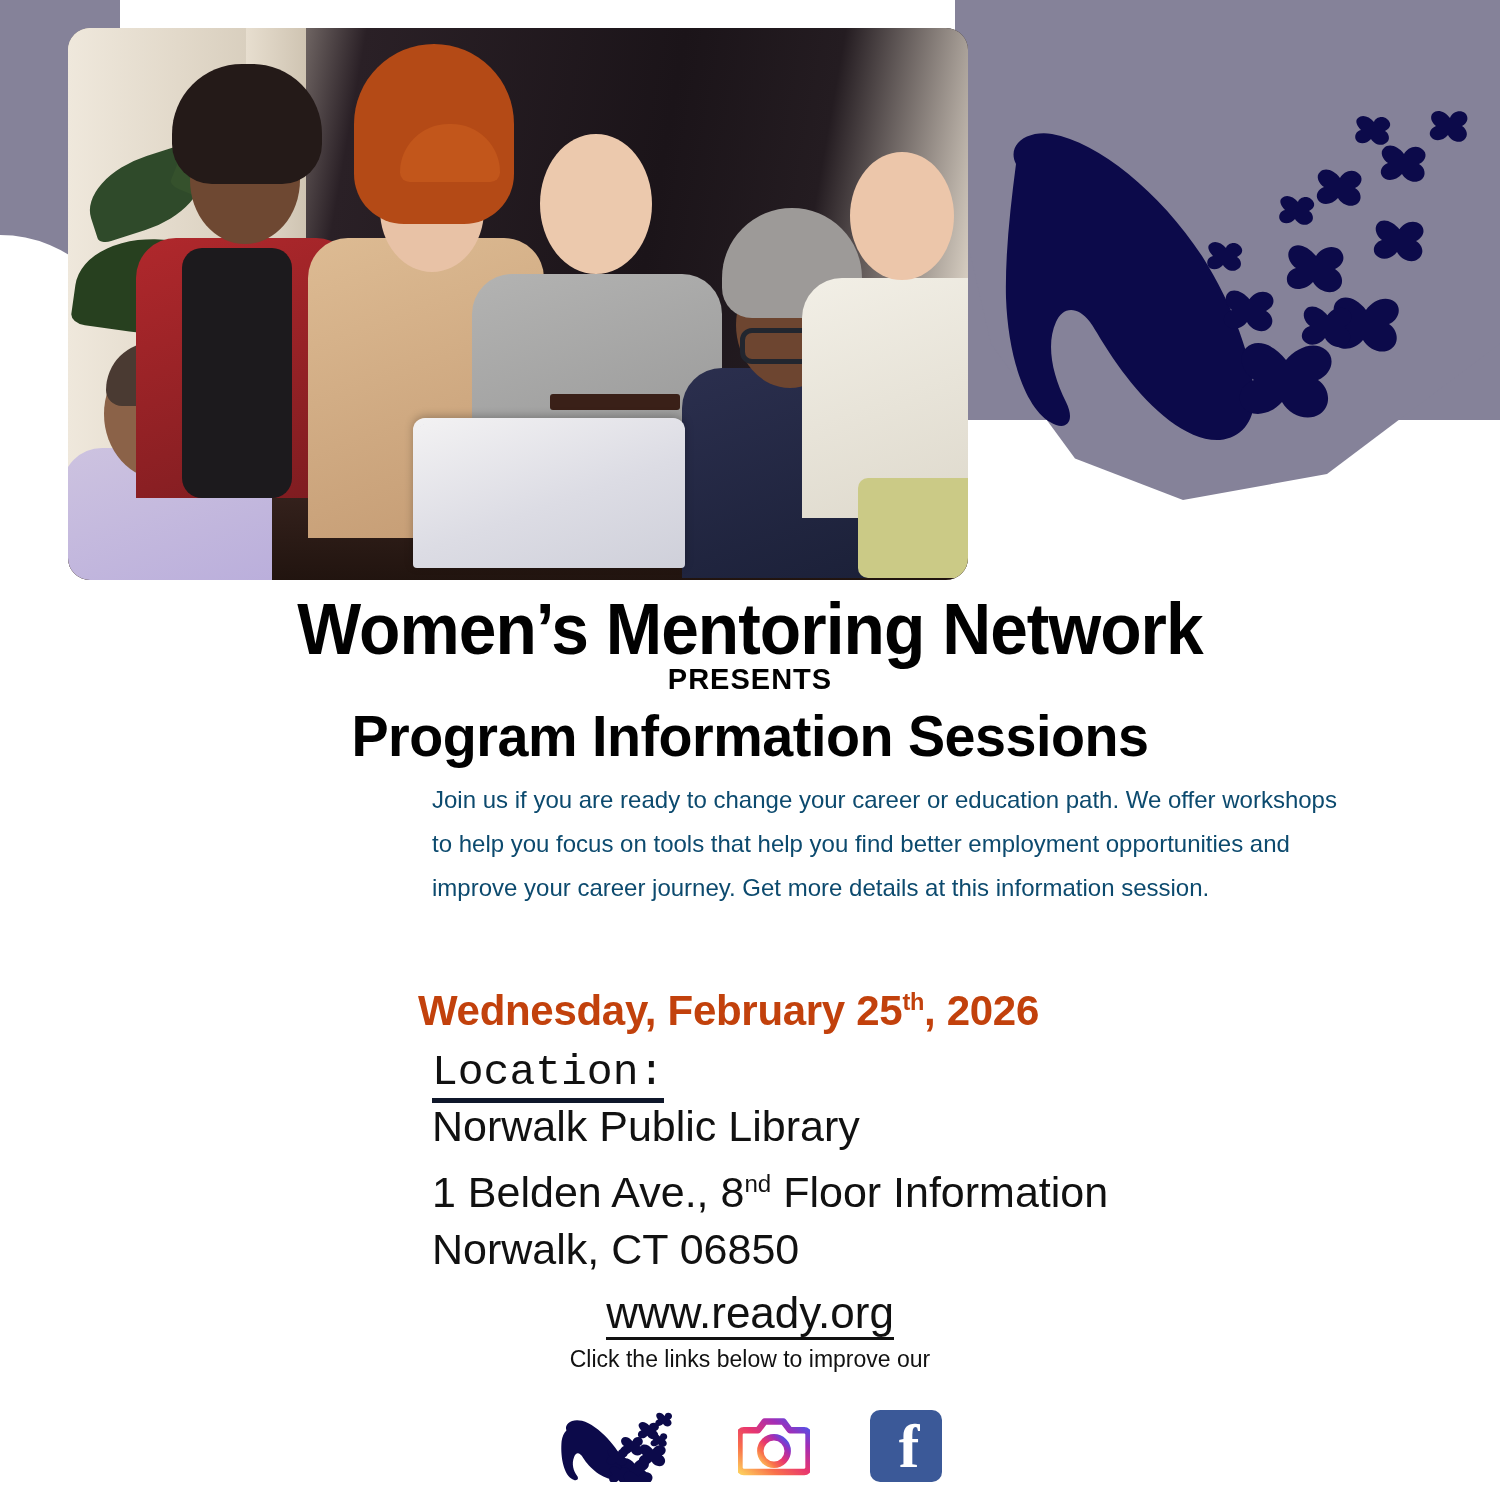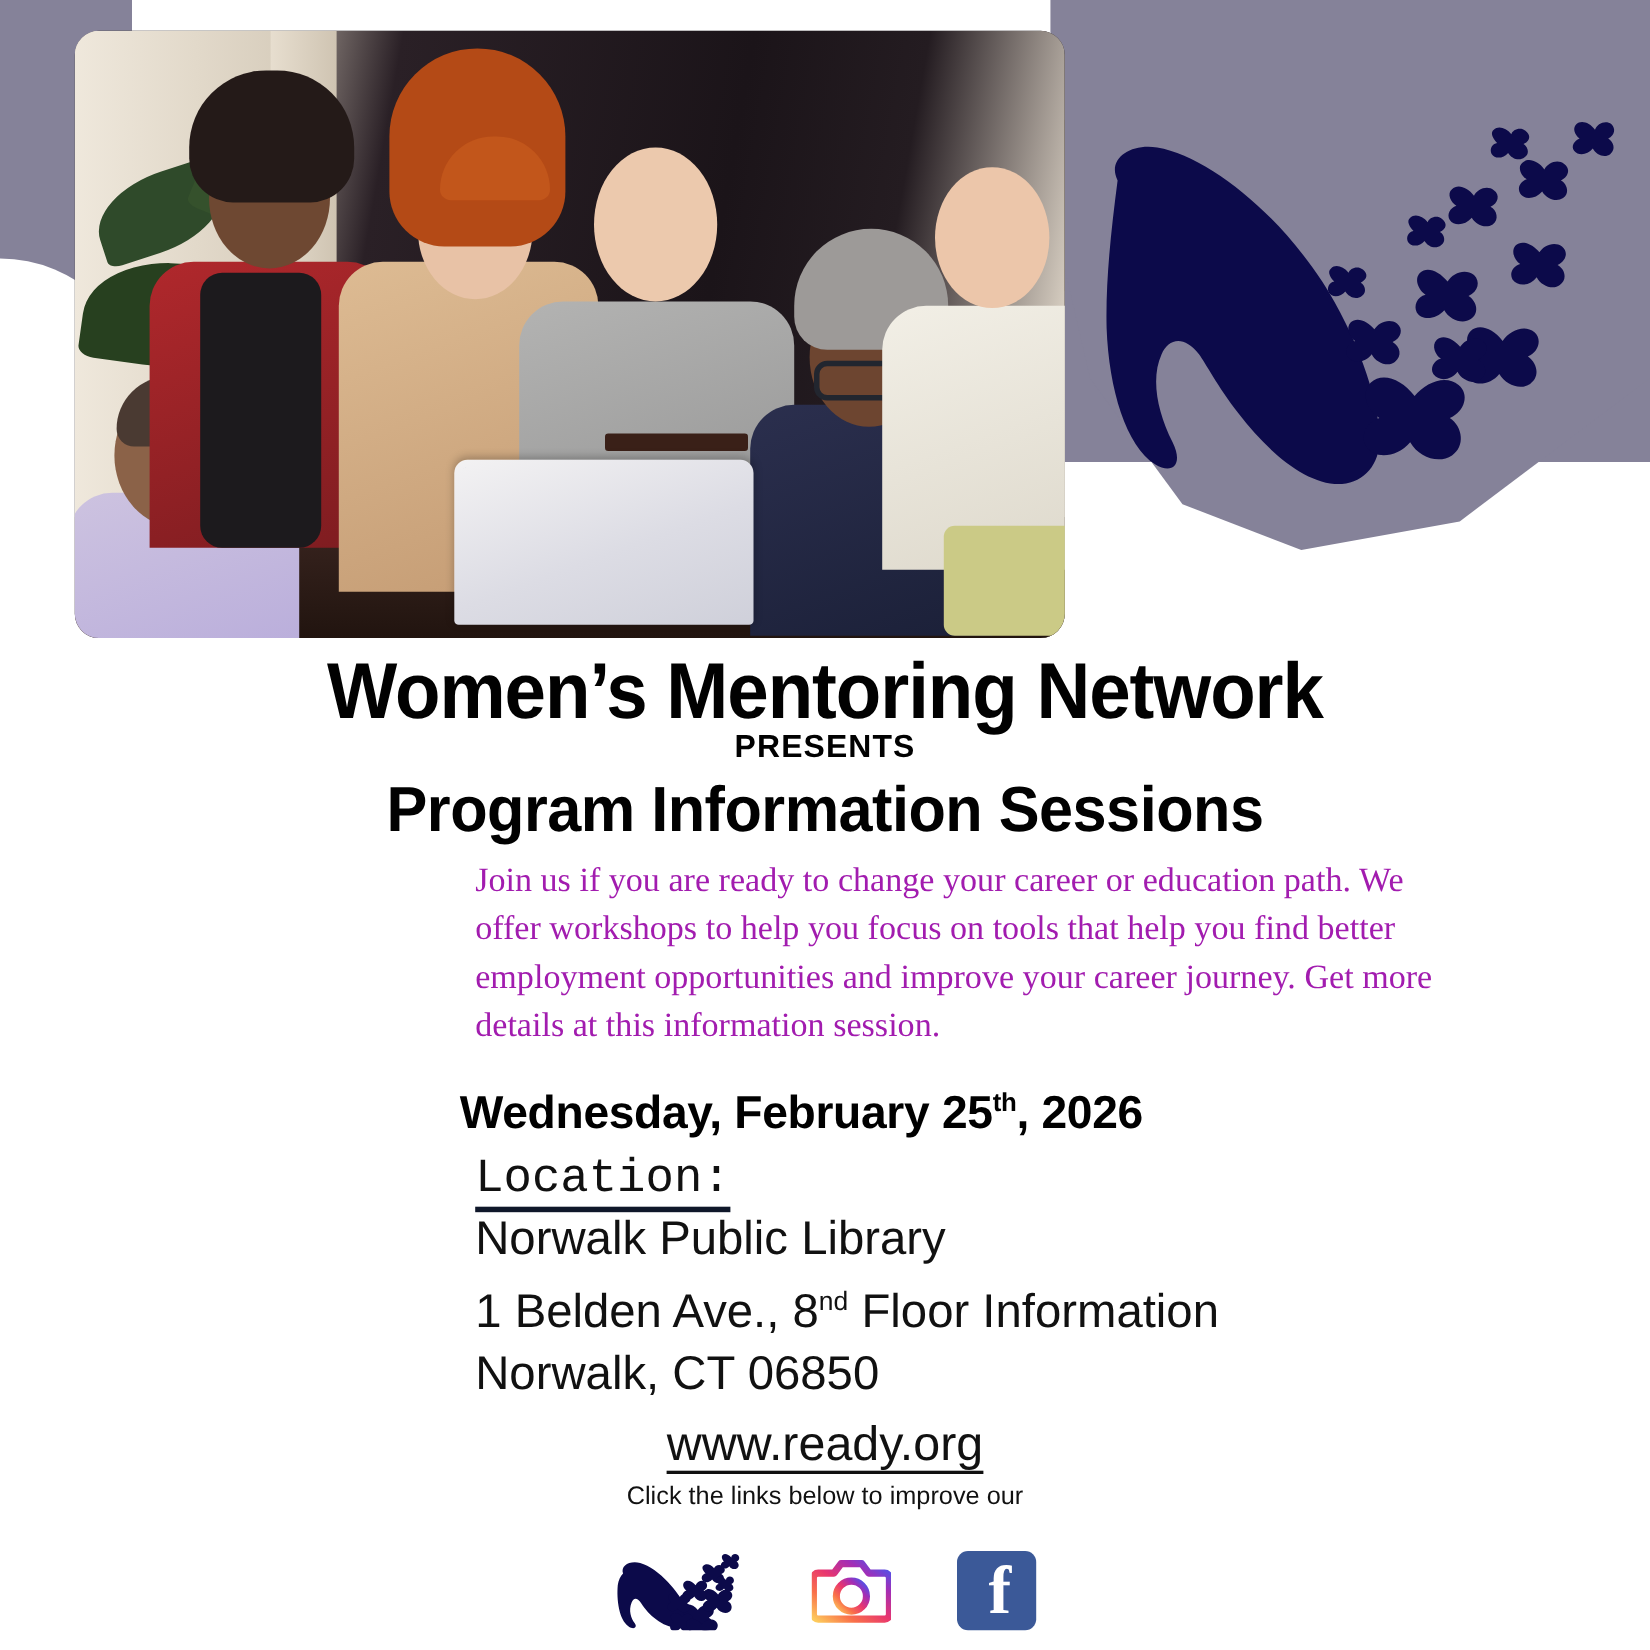--- a/index.html
+++ b/index.html
@@ -75,26 +75,26 @@
     position:absolute;left:0;top:663px;width:1500px;text-align:center;
     font-size:29px;font-weight:bold;color:#010101;letter-spacing:1px;z-index:10;
   }
   .subtitle{
     position:absolute;left:0;top:702px;width:1500px;text-align:center;
     font-size:58px;font-weight:bold;color:#010101;letter-spacing:-.5px;z-index:10;
     transform:scaleX(.96);
   }
   .body-copy{
     position:absolute;left:432px;top:778px;width:906px;
-    font-size:31px;line-height:44px;color:#a21caf;z-index:10;
-    font-family:Liberation Serif, serif;
+    font-size:24px;line-height:44px;color:#0c4a6e;z-index:10;
+    font-family:Liberation Sans, sans-serif;
   }
   .date-line{
     position:absolute;left:418px;top:987px;width:1000px;
-    font-size:42px;font-weight:bold;color:#000000;z-index:10;letter-spacing:-.3px;
+    font-size:42px;font-weight:bold;color:#c2410c;z-index:10;letter-spacing:-.3px;
   }
   .date-line sup{font-size:.56em;vertical-align:super;}
   .loc-label{
     position:absolute;left:432px;top:1045px;
     font-size:43px;color:#111;z-index:10;
   }
   .loc-label span.u{border-bottom:5px solid #0f172a;padding-bottom:1px;font-family:Liberation Mono, monospace;}
   .loc-lines{
     position:absolute;left:432px;top:1098px;width:1000px;
     font-size:43px;line-height:57px;color:#111;z-index:10;

